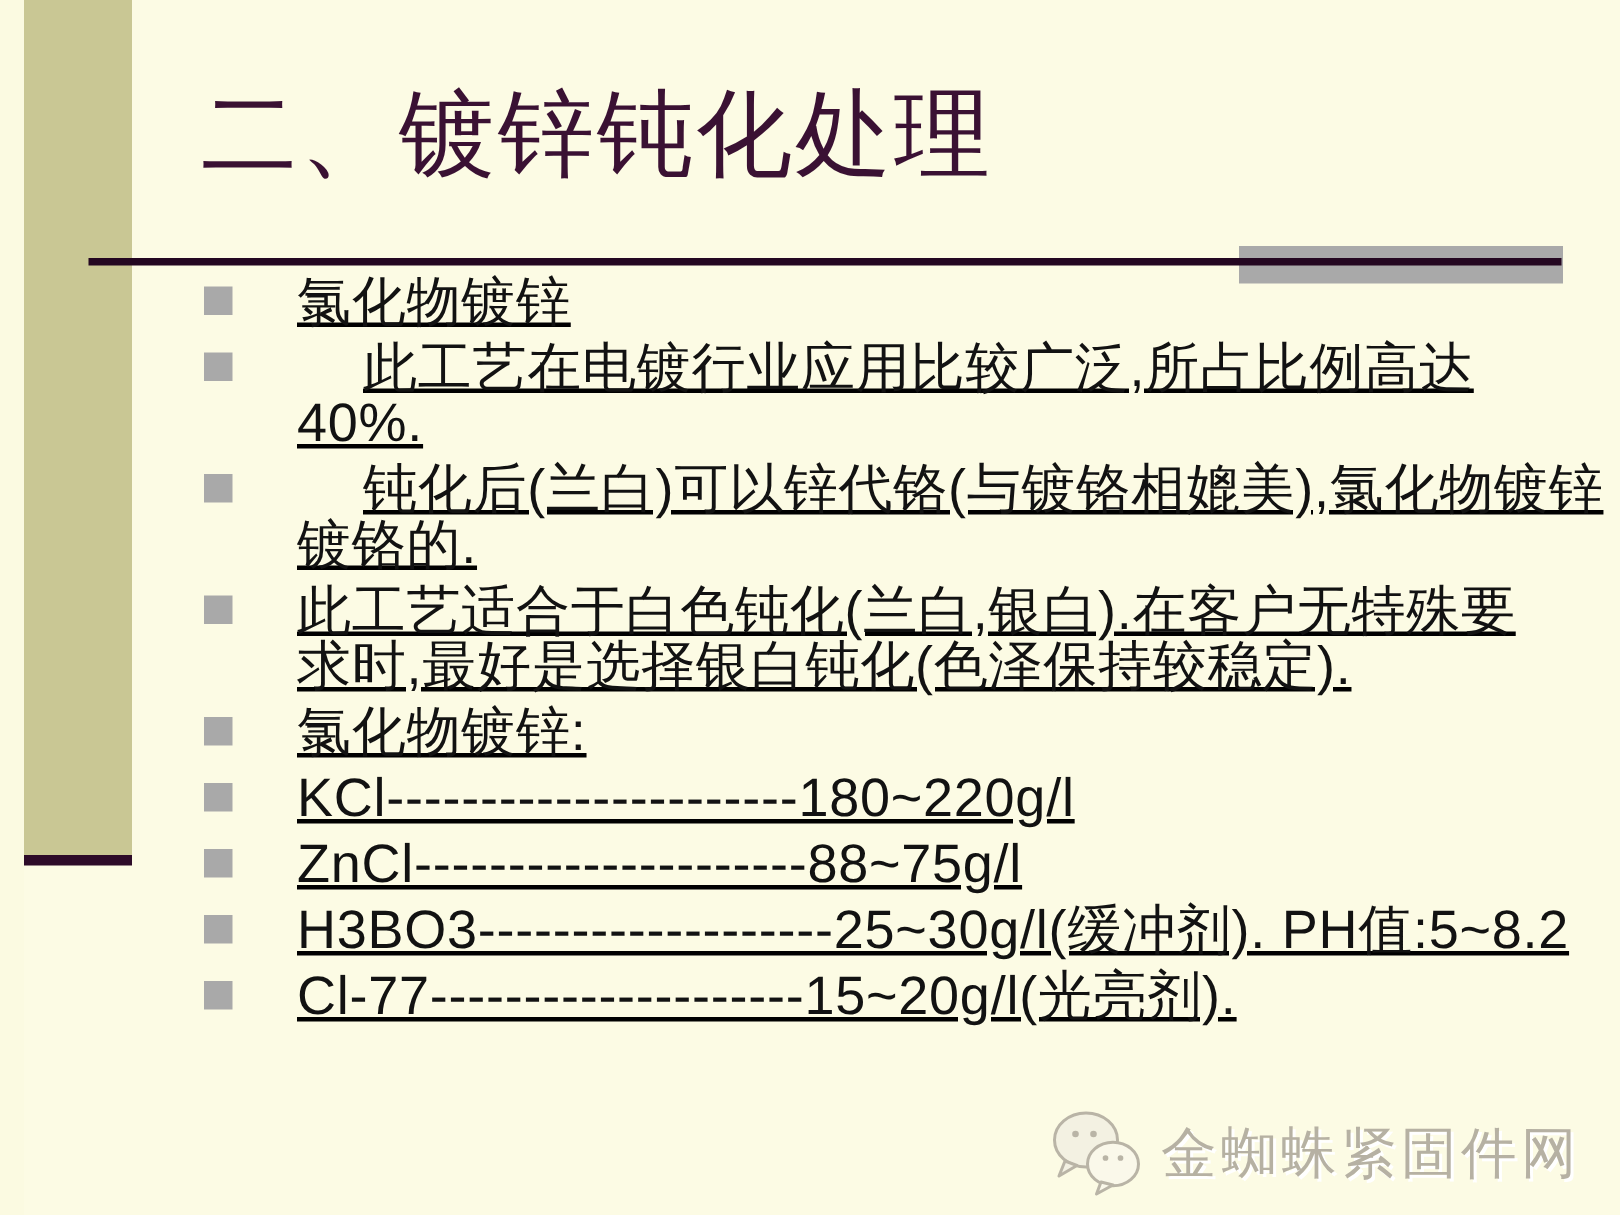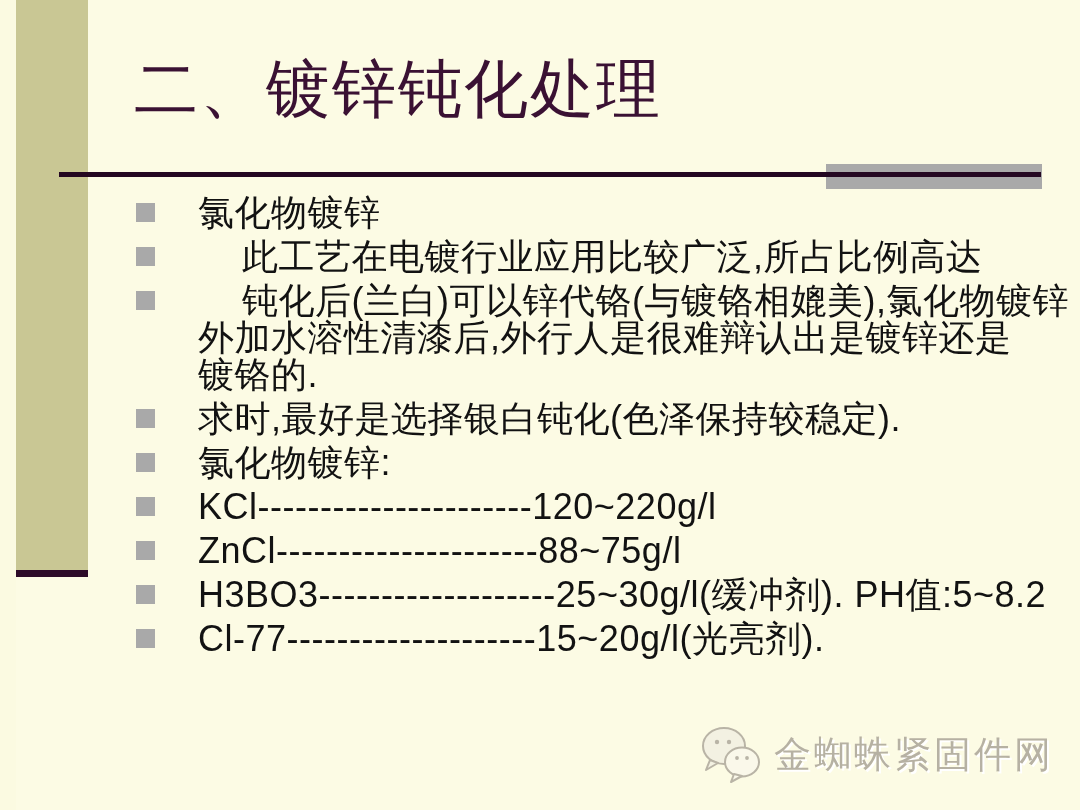--- a/index.html
+++ b/index.html
@@ -45,22 +45,23 @@
     background: #a9a9a9; z-index: 1;
   }
   .hr-line {
     position: absolute; left: 43px; top: 172px;
     width: 982px; height: 5px;
     background: #240721; z-index: 2;
   }
 
   
   .content {
-    position: absolute; left: 120px; top: 194px;
+    position: absolute; left: 120px; top: 182px;
     width: 930px;
+    text-decoration: underline;
   }
   ul.bullet-list { list-style: none; margin: 0; padding: 0; }
   .bullet-item {
     display: flex; align-items: flex-start;
     margin: 0 0 7px 0;
   }
   .bullet-square {
     flex: 0 0 auto;
     width: 19px; height: 19px;
     background: #a9a9a9;
@@ -70,21 +71,21 @@
     margin-left: 43px;
     font-size: 36px; line-height: 37px;
     color: #121212;
     letter-spacing: 0.5px;
   }
   .bullet-text .tline { white-space: nowrap; }
   .bullet-text.indent-first .tline:first-child { text-indent: 44px; }
 
   
   .watermark {
-    position: absolute; right: 42px; bottom: 24px;
+    position: absolute; right: 42px; bottom: 10px;
     display: flex; align-items: center;
     pointer-events: none;
   }
   .watermark-icon { width: 64px; height: 62px; margin-right: 10px; }
   .watermark-text {
     font-size: 37px;
     color: #b6b1a3;
     letter-spacing: 3px;
     text-shadow: 2px 2px 0 #ffffff;
     white-space: nowrap;
@@ -108,46 +109,47 @@
         <li class="bullet-item">
           <span class="bullet-square"></span>
           <div class="bullet-text">
             <div class="tline">氯化物镀锌</div>
           </div>
         </li>
         <li class="bullet-item">
           <span class="bullet-square"></span>
           <div class="bullet-text indent-first">
             <div class="tline">此工艺在电镀行业应用比较广泛,所占比例高达</div>
+            <div class="tline">40%.</div>
           </div>
         </li>
         <li class="bullet-item">
           <span class="bullet-square"></span>
           <div class="bullet-text indent-first">
             <div class="tline">钝化后(兰白)可以锌代铬(与镀铬相媲美),氯化物镀锌</div>
-            <div class="tline">外加水溶性清漆后,外行人是很难辩认出是镀锌还是</div>
             <div class="tline">镀铬的.</div>
           </div>
         </li>
         <li class="bullet-item">
           <span class="bullet-square"></span>
           <div class="bullet-text">
+            <div class="tline">此工艺适合于白色钝化(兰白,银白).在客户无特殊要</div>
             <div class="tline">求时,最好是选择银白钝化(色泽保持较稳定).</div>
           </div>
         </li>
         <li class="bullet-item">
           <span class="bullet-square"></span>
           <div class="bullet-text">
             <div class="tline">氯化物镀锌:</div>
           </div>
         </li>
         <li class="bullet-item">
           <span class="bullet-square"></span>
           <div class="bullet-text">
-            <div class="tline">KCl----------------------120~220g/l</div>
+            <div class="tline">KCl----------------------180~220g/l</div>
           </div>
         </li>
         <li class="bullet-item">
           <span class="bullet-square"></span>
           <div class="bullet-text">
             <div class="tline">ZnCl---------------------88~75g/l</div>
           </div>
         </li>
         <li class="bullet-item">
           <span class="bullet-square"></span>

